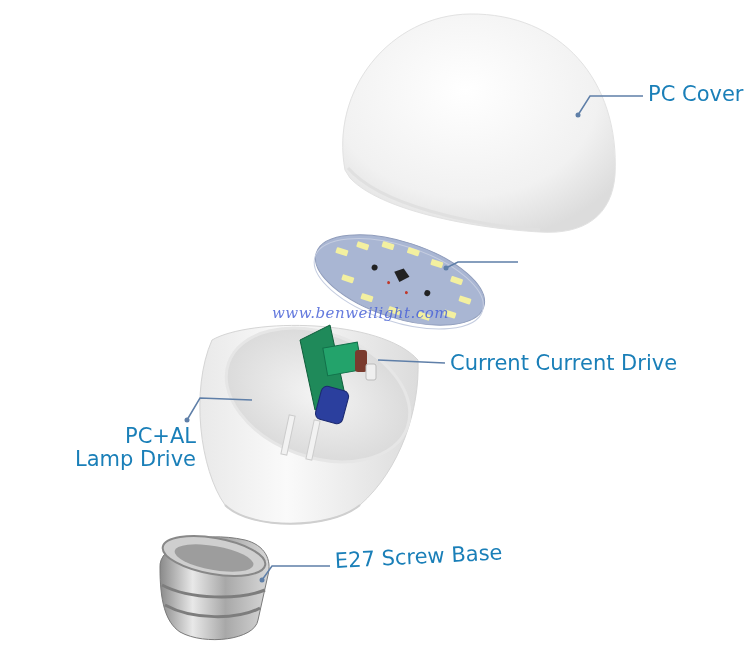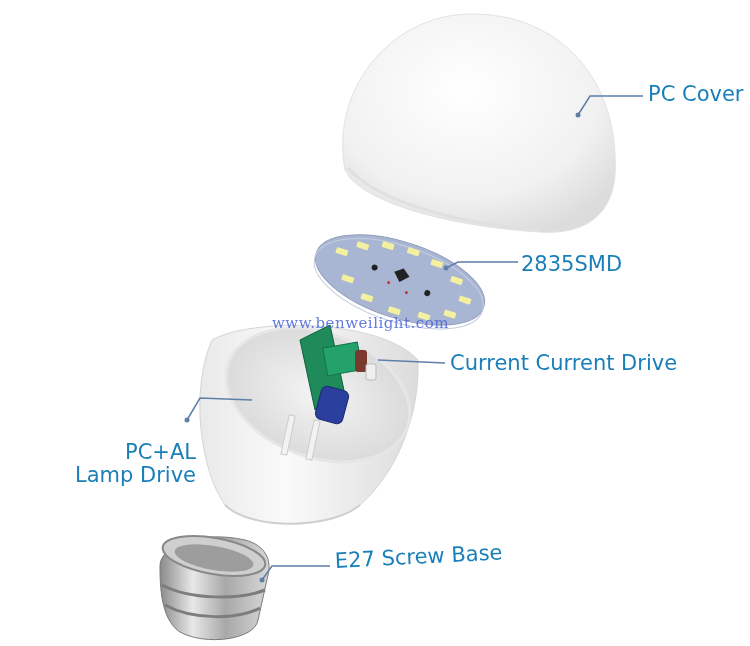--- a/index.html
+++ b/index.html
@@ -1,20 +1,20 @@
 <!DOCTYPE html>
 <html><head>
   <meta charset="utf-8">
   <style>
     html, body { margin: 0; padding: 0; background: #ffffff; }
     body { width: 750px; height: 646px; position: relative; overflow: hidden;
            font-family: "DejaVu Sans", "Liberation Sans", sans-serif; }
     .stage { position: absolute; left: 0; top: 0; width: 638px; height: 646px; }
     .label { position: absolute; color: #1a7fb8; font-size: 21px; line-height: 1.1; white-space: nowrap; }
-    .label.right { text-align: right; margin-top: 16px; }
+    .label.right { text-align: right; }
     .watermark { position: absolute; font-family: "DejaVu Serif", "Liberation Serif", serif;
                  font-size: 15px; color: #4a63d8; letter-spacing: 0.5px; opacity: 0.85; white-space: nowrap; }
     svg { position: absolute; left: 0; top: 0; }
   </style>
 </head>
 <body>
 
 <div class="stage">
   <svg width="750" height="646" viewBox="0 0 750 646">
     <defs>
@@ -102,22 +102,21 @@
     </g>
     <g fill="#5f7fa8">
       <circle cx="578" cy="115" r="2.5"></circle>
       <circle cx="446" cy="268" r="2.5"></circle>
       <circle cx="187" cy="420" r="2.5"></circle>
       <circle cx="262" cy="580" r="2.5"></circle>
     </g>
   </svg>
 
   <div class="label" style="left:648px; top:83px;">PC Cover</div>
-  <div class="label" style="left:521px; top:253px;">2835SMD</div>
   <div class="label" style="left:450px; top:352px;">Current Current Drive</div>
   <div class="label right" style="left:60px; top:425px; width:136px;">
     <div>PC+AL</div>
     <div>Lamp Drive</div>
   </div>
   <div class="label" style="left:335px; top:550px; transform: rotate(-3deg); transform-origin: left center;">E27 Screw Base</div>
 
-  <div class="watermark" style="left:272px; top:314px;">www.benweilight.com</div>
+  <div class="watermark" style="left:272px; top:304px;font-style:italic;">www.benweilight.com</div>
 </div>
 
 </body></html>

